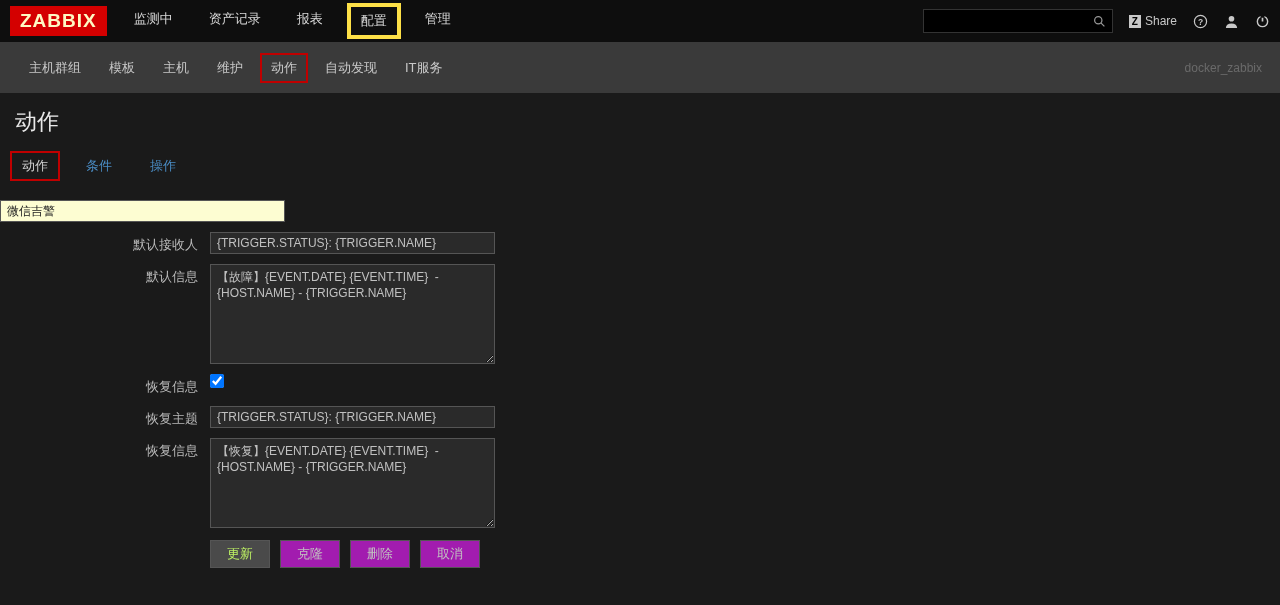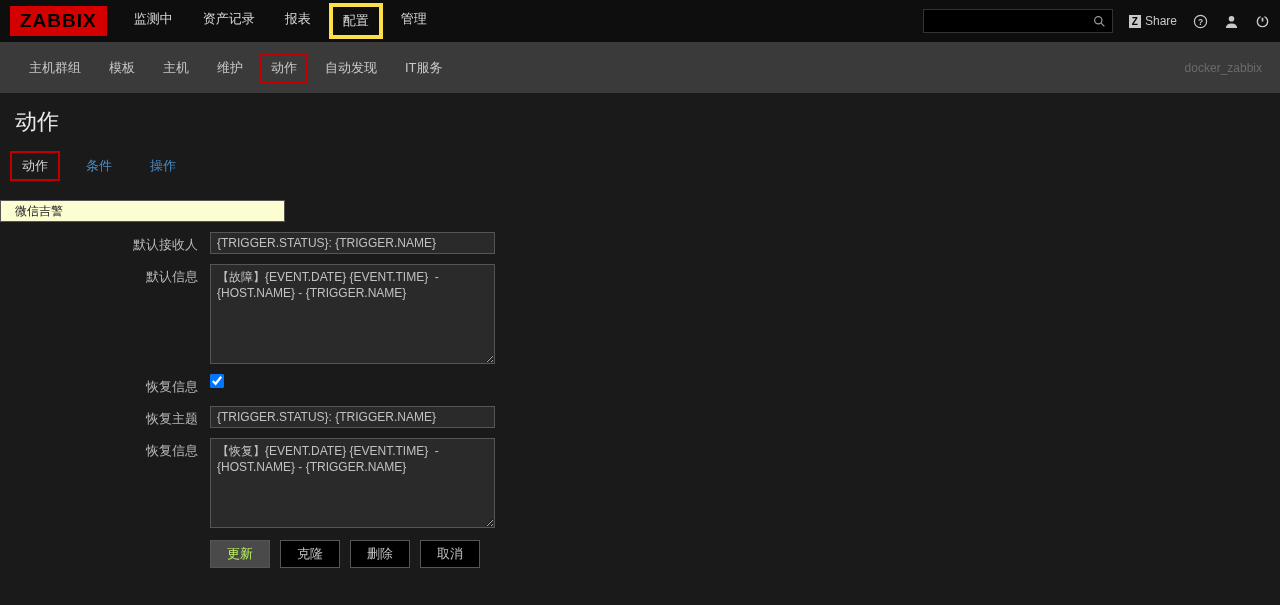--- a/index.html
+++ b/index.html
@@ -14,32 +14,32 @@
     }
     .main-nav {
       background: #0e0e0e;
       height: 42px;
       display: flex;
       align-items: center;
       padding: 0 10px;
     }
     .logo {
       background: #d40000;
-      color: #000000;
+      color: #fef9c3;
       font-weight: bold;
       font-size: 19px;
       padding: 4px 10px;
       letter-spacing: 1px;
       margin-right: 15px;
       font-family: Arial, sans-serif;
     }
     .main-nav-items {
       display: flex;
       flex: 1;
-      gap: 6px;
+      gap: 12px;
     }
     .main-nav-item {
       color: #d8d8d8;
       padding: 7px 12px;
       cursor: pointer;
       font-size: 13px;
     }
     .main-nav-item.highlighted {
       border: 4px solid #fde047;
       padding: 5px 10px;
@@ -148,21 +148,21 @@
       color: #b8b8b8;
       font-size: 13px;
     }
     .form-control {
       display: flex;
       align-items: center;
     }
     .text-input {
       background: #fdfdd2;
       border: 1px solid #555;
-      padding: 3px 14px;
+      padding: 3px 6px;
       width: 285px;
       color: #222;
       font-size: 12px;
       height: 22px;
     }
     .text-input-dark {
       background: #2a2a2a;
       border: 1px solid #555;
       padding: 5px 6px;
       width: 285px;
@@ -194,21 +194,21 @@
       gap: 10px;
       margin-left: 210px;
       margin-top: 12px;
     }
     .btn {
       border: 1px solid #555;
       padding: 4px 16px;
       font-size: 13px;
       cursor: pointer;
       color: #c0c0c0;
-      background: #000000;
+      background: #a21caf;
     }
     .btn.primary {
       background: #4a4a4a;
       color: #bef264;
     }
   </style>
 </head>
 <body>
 
 <div class="main-nav">

